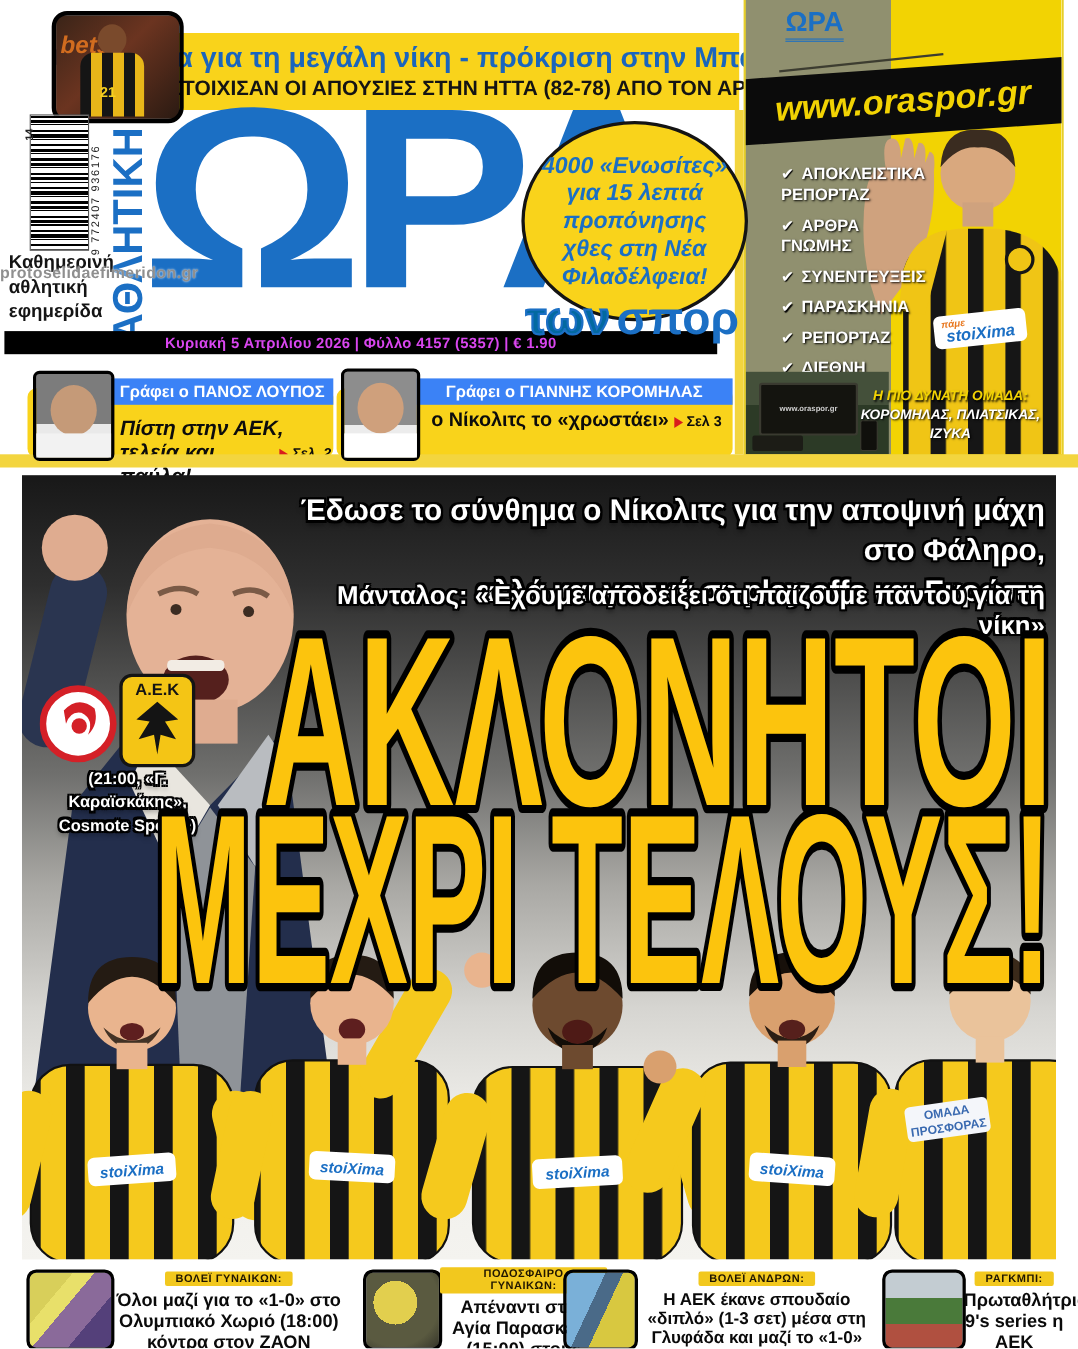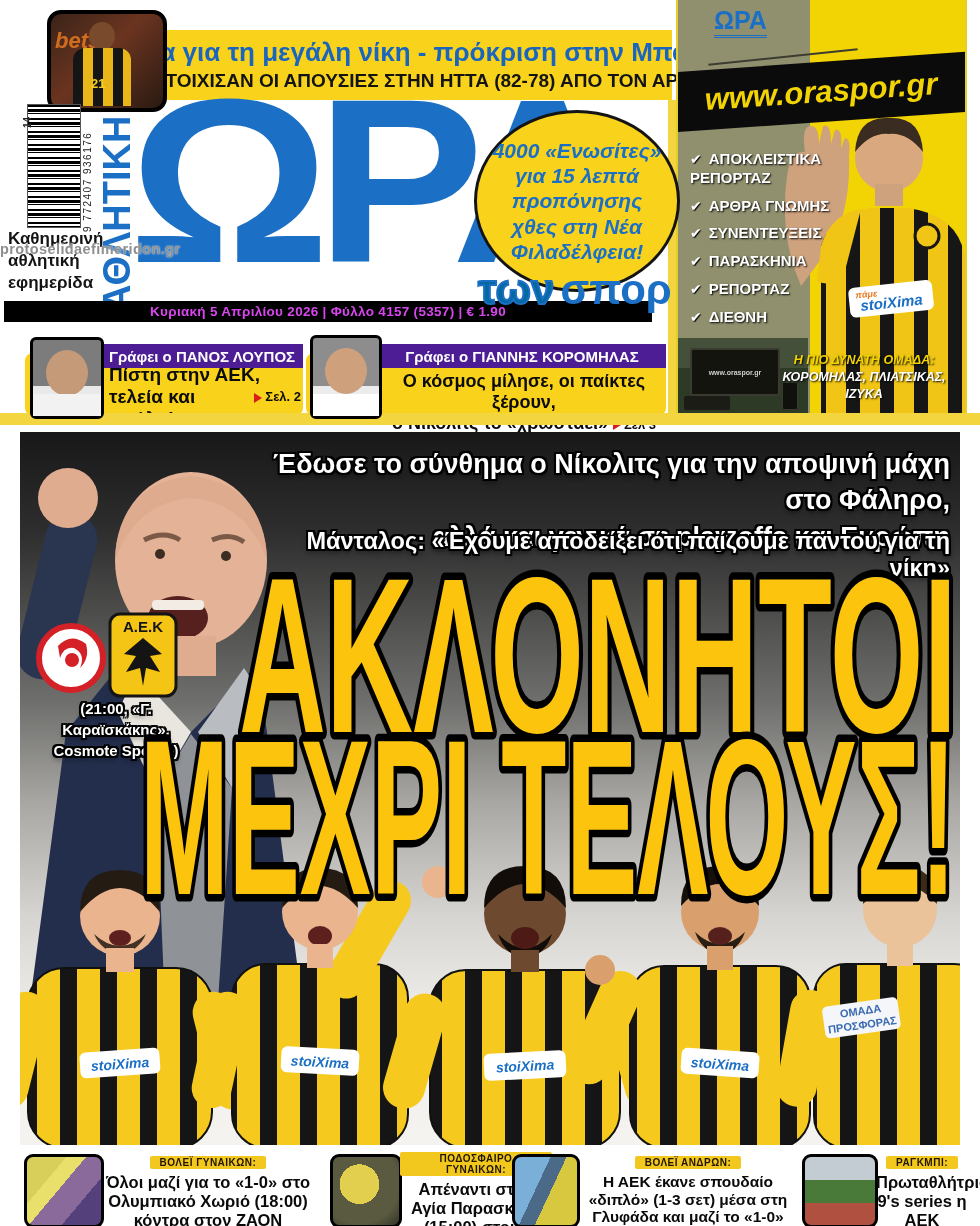--- a/index.html
+++ b/index.html
@@ -42,39 +42,39 @@
   .twnspor .spor{color:#1b6fc4;margin-left:6px;}
   .bubble{left:474px;top:110px;width:200px;height:176px;border-radius:50%;background:#f9d31b;border:3px solid #141414;
           display:flex;flex-direction:column;justify-content:center;align-items:center;z-index:4;
           color:#1b6fc4;font-weight:bold;font-style:italic;font-size:21px;line-height:1.2;text-align:center;}
   .date-bar{left:4px;top:301px;width:648px;height:21px;background:#000;color:#d946ef;font-size:13.5px;font-weight:bold;
             display:flex;justify-content:center;align-items:center;letter-spacing:.3px;z-index:5;}
 
   
   .col-box{height:72px;}
   .col-yellow{position:absolute;left:0;top:9px;right:0;bottom:0;background:#f9d31b;border-radius:8px;}
-  .col-bar{position:absolute;top:0;height:24px;background:#4c1d95;color:#fff;font-size:15px;font-weight:bold;
+  .col-bar{position:absolute;top:0;height:24px;background:#3b82f6;color:#fff;font-size:15px;font-weight:bold;
            display:flex;align-items:center;justify-content:center;}
   .col-photo{position:absolute;border:3px solid #000;border-radius:6px;z-index:2;}
   .col-photo .head{position:absolute;left:50%;top:10px;transform:translateX(-50%);width:42px;height:46px;border-radius:50%;}
   .col-photo .shirt{position:absolute;left:0;right:0;bottom:0;height:22px;}
   .col-text{position:absolute;color:#0c0c0c;font-weight:bold;line-height:1.16;}
   .pref{color:#0c0c0c;font-size:13px;font-weight:bold;white-space:nowrap;}
   .arrow-icon{display:inline-block;width:0;height:0;border-top:5px solid transparent;border-bottom:5px solid transparent;
               border-left:8px solid #d91c1c;margin-right:3px;vertical-align:middle;}
 
   
   .ad{left:678px;top:0;width:287px;height:413px;overflow:hidden;
       background:linear-gradient(90deg,#90906f 0 46%,#f2d303 46% 100%);box-shadow:0 0 0 2px #e6ce2a;}
   .ad-logo{position:absolute;left:36px;top:6px;color:#1b6fc4;font-size:25px;font-weight:bold;border-bottom:3px double #1b6fc4;}
   .ad-line{position:absolute;left:30px;top:56px;width:150px;height:2px;background:#3c3c30;transform:rotate(-6deg);}
   .ad-url{position:absolute;left:-10px;top:62px;width:306px;height:60px;background:#0b0b0b;transform:rotate(-4deg);
           display:flex;align-items:center;justify-content:center;color:#f2d303;font-size:31px;font-weight:bold;font-style:italic;}
   .ad-feats{position:absolute;left:12px;top:150px;width:152px;color:#fff;font-weight:bold;font-size:15px;line-height:1.25;}
-  .ad-feats div{margin-bottom:9px;text-shadow:1px 1px 2px #000;}
+  .ad-feats div{margin-bottom:9px;text-shadow:1px 1px 2px #000;margin-left:20px;}
   .ad-feats div::before{content:"✔";color:#fff;margin-right:7px;font-size:14px;text-shadow:1px 1px 1px #000;}
   .ad-corner{position:absolute;left:0;top:338px;width:130px;height:75px;
              background:linear-gradient(180deg,#44503a 0 40%,#2c3a26 40% 100%);}
   .monitor{position:absolute;left:12px;top:348px;width:86px;height:44px;background:#14140f;border:2px solid #3a3a30;border-radius:3px;
            display:flex;align-items:center;justify-content:center;color:#cfcfcf;font-size:7px;font-weight:bold;}
   .laptop{position:absolute;left:6px;top:396px;width:46px;height:14px;background:#1c1c16;border-radius:2px;}
   .phone{position:absolute;left:104px;top:382px;width:14px;height:26px;background:#10100c;border:1px solid #3a3a30;border-radius:2px;}
   .ad-team{position:absolute;left:88px;top:352px;width:196px;text-align:center;font-weight:bold;font-size:12.5px;line-height:1.35;
            text-shadow:1px 1px 2px #000;font-style:italic;}
   .ad-team .t1{color:#f2d303;}
@@ -144,36 +144,35 @@
   </div>
   <div class="abs date-bar">Κυριακή 5 Απριλίου 2026  |  Φύλλο 4157 (5357)  |  € 1.90</div>
 
   <div class="abs col-box" style="left:25px;top:344px;width:278px;">
     <div class="col-yellow"></div>
     <div class="col-bar" style="left:76px;width:202px;">Γράφει ο ΠΑΝΟΣ ΛΟΥΠΟΣ</div>
     <div class="col-photo" style="left:5px;top:-7px;width:68px;height:76px;background:linear-gradient(180deg,#7c7c7c 0 60%,#e9e9e9 60% 100%);">
       <span class="head" style="background:#c59a78;"></span>
       <span class="shirt" style="background:#f2f2f2;"></span>
     </div>
-    <div class="col-text" style="left:84px;top:20px;width:192px;font-size:19px;">
+    <div class="col-text" style="left:84px;top:35px;width:192px;font-size:19px;font-style:italic;">
       <div><span>Πίστη στην ΑΕΚ,</span>
         <span class="pref" style="float:right;margin-top:3px;"><span class="arrow-icon"></span><span>Σελ. 2</span></span></div>
       <div>τελεία και παύλα!</div>
     </div>
   </div>
 
   <div class="abs col-box" style="left:306px;top:344px;width:360px;">
     <div class="col-yellow"></div>
     <div class="col-bar" style="left:72px;width:288px;">Γράφει ο ΓΙΑΝΝΗΣ ΚΟΡΟΜΗΛΑΣ</div>
     <div class="col-photo" style="left:4px;top:-9px;width:66px;height:78px;background:linear-gradient(180deg,#8d8d8d 0 62%,#ececec 62% 100%);">
       <span class="head" style="background:#cfa07c;"></span>
       <span class="shirt" style="background:#ffffff;"></span>
     </div>
     <div class="col-text" style="left:78px;top:27px;width:280px;font-size:18px;text-align:center;">
-      <div>Ο κόσμος μίλησε, οι παίκτες ξέρουν,</div>
       <div><span>ο Νίκολιτς το «χρωστάει»</span>
         <span class="pref"><span class="arrow-icon"></span><span>Σελ 3</span></span></div>
     </div>
   </div>
 
   <div class="abs ad">
     <div class="ad-logo">ΩΡΑ</div>
     <div class="ad-line"></div>
     <div class="ad-url">www.oraspor.gr</div>
     <svg style="position:absolute;right:-6px;top:86px;" width="210" height="330" viewBox="0 0 210 330">

